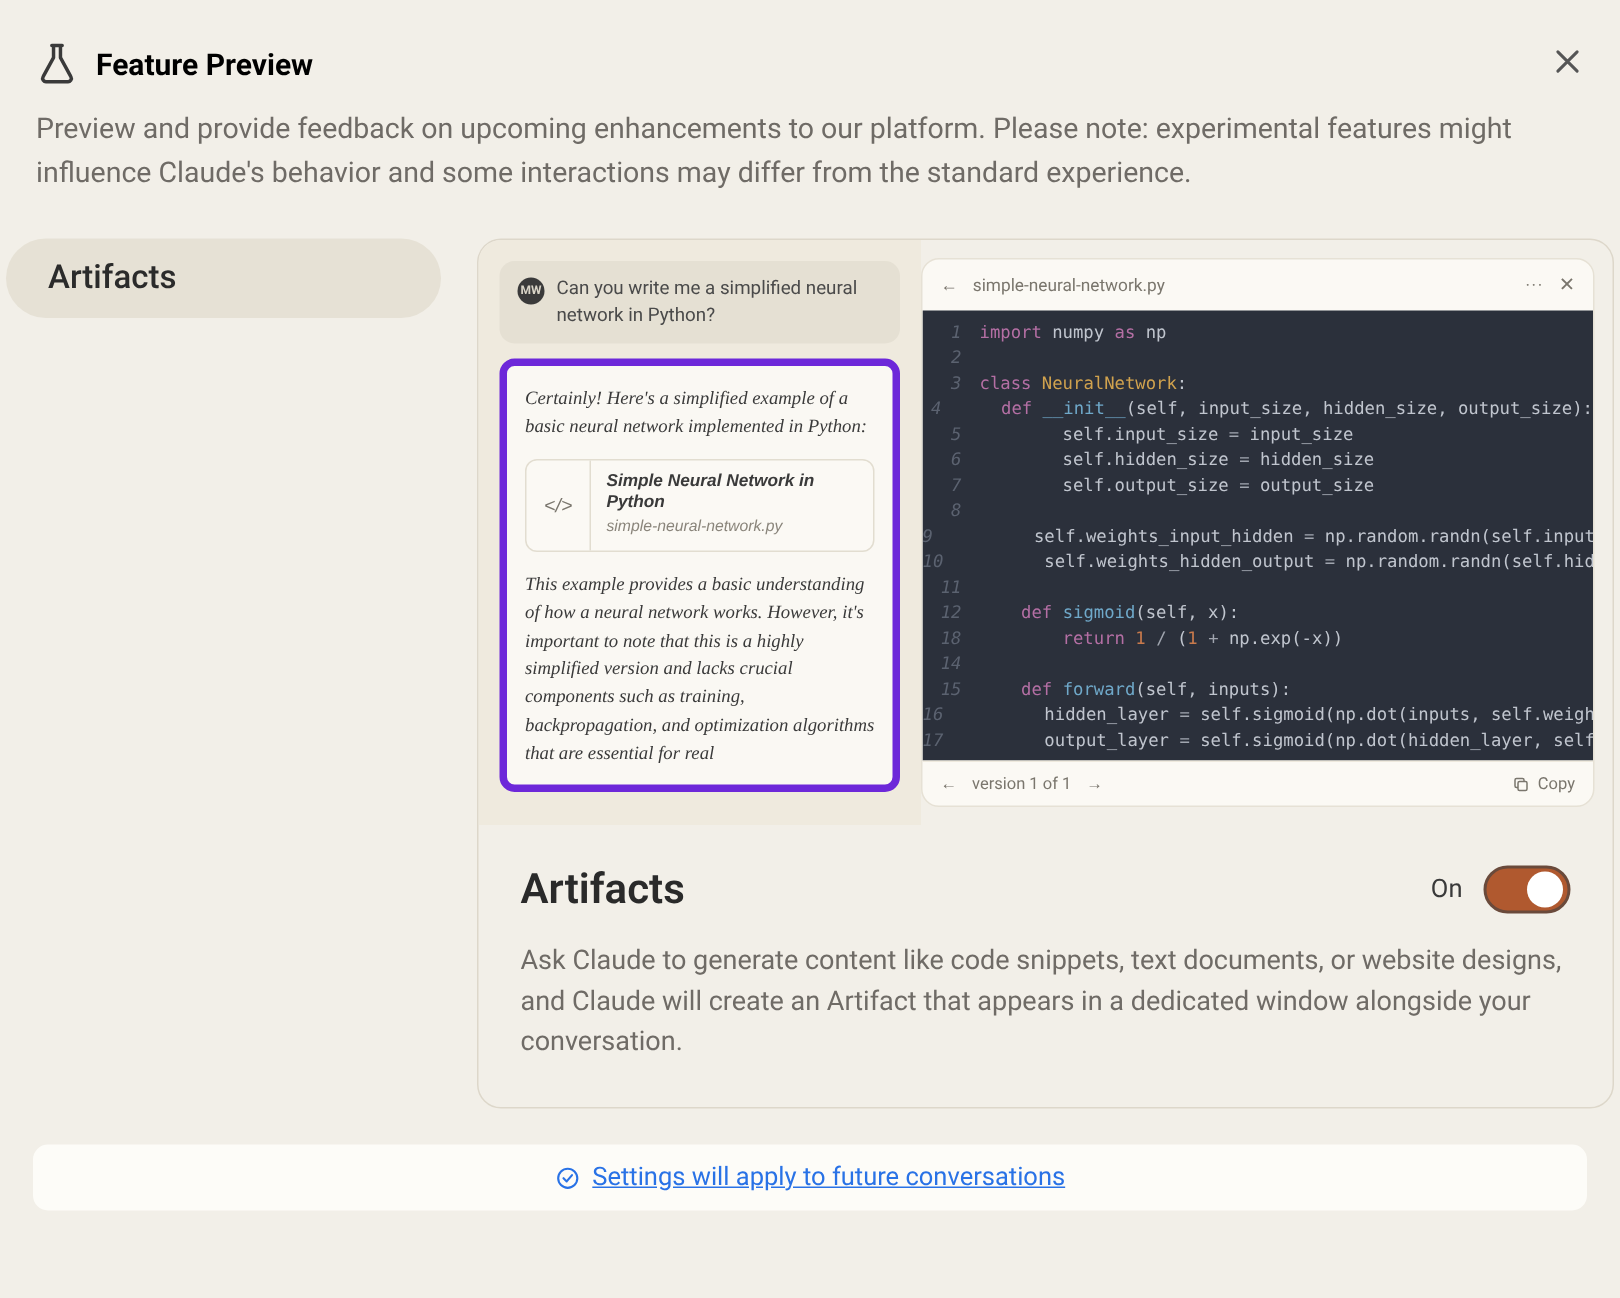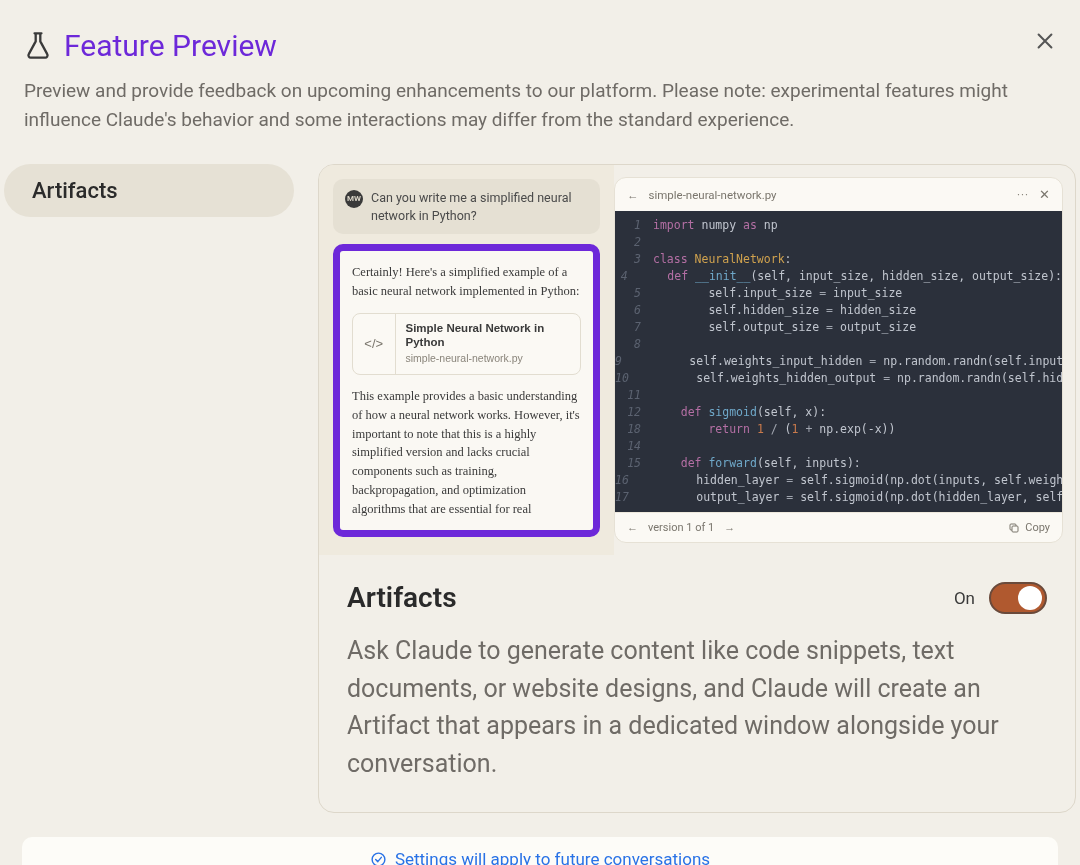--- a/index.html
+++ b/index.html
@@ -22,23 +22,23 @@
     position: relative;
   }
   .flask-icon {
     width: 28px;
     height: 30px;
     stroke: #3a3a3a;
     stroke-width: 2;
     fill: none;
   }
   .page-title {
-    font-size: 30px;
-    font-weight: 400;
-    color: #6d28d9;
+    font-size: 20px;
+    font-weight: 700;
+    color: #000000;
   }
   .close-btn {
     position: absolute;
     right: 0;
     top: 2px;
     cursor: pointer;
   }
   .close-btn svg { width: 22px; height: 22px; stroke: #555; stroke-width: 2.2; }
   .subtitle {
     font-size: 19px;
@@ -106,27 +106,28 @@
     font-size: 8px;
     font-weight: 700;
     display: flex;
     align-items: center;
     justify-content: center;
     flex-shrink: 0;
     margin-top: 1px;
   }
   .assistant-msg {
     background: #faf8f3;
-    border: 7px solid #6d28d9;
+    border: 5px solid #6d28d9;
     border-radius: 10px;
     padding: 12px 12px;
     font-size: 12.5px;
     color: #3a3a3a;
     line-height: 1.5;
     font-family: Georgia, serif;
+    font-style: italic;
   }
   .artifact-card {
     border: 1px solid #e2ddd0;
     border-radius: 8px;
     display: flex;
     align-items: center;
     gap: 10px;
     margin: 12px 0;
     padding: 0;
     font-family: -apple-system, sans-serif;
@@ -249,21 +250,21 @@
   .toggle .knob {
     width: 24px;
     height: 24px;
     background: #fff;
     border-radius: 50%;
     position: absolute;
     top: 2px;
     right: 3px;
   }
   .feature-desc {
-    font-size: 25px;
+    font-size: 18px;
     color: #6f6b66;
     line-height: 1.5;
     margin-top: 18px;
   }
 
   .footer-banner {
     margin: 24px 22px 0 22px;
     background: #fdfcf8;
     border-radius: 10px;
     padding: 12px 0;

